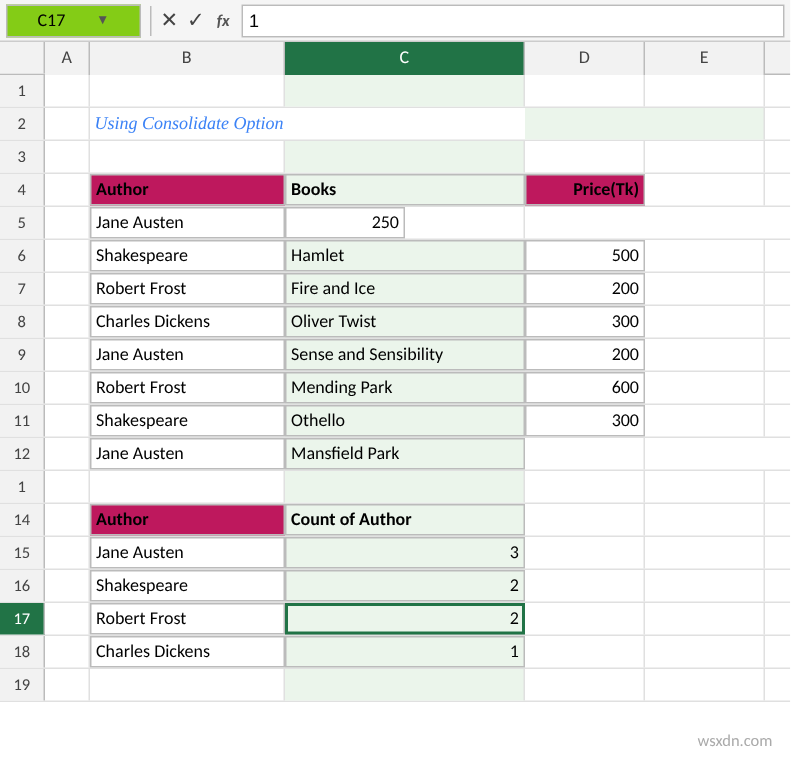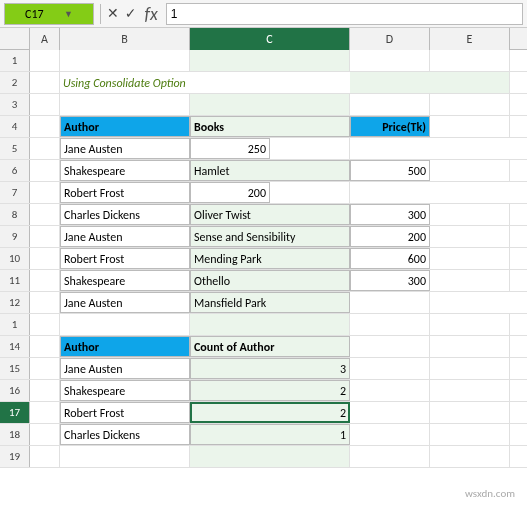--- a/index.html
+++ b/index.html
@@ -37,21 +37,21 @@
     .name-box-arrow { font-size: 9px; color: #555; }
     .formula-divider { width: 1px; height: 20px; background: #bbb; margin: 0 2px; }
     .formula-icons {
       display: flex;
       gap: 6px;
       align-items: center;
       color: #555;
       font-size: 14px;
     }
     .formula-icon { cursor: pointer; color: #444; }
-    .formula-fx { font-style: italic; font-weight: normal; font-size: 18px; color: #555; margin: 0 4px; text-align: center; }
+    .formula-fx { font-style: italic; font-weight: bold; font-size: 11px; color: #555; margin: 0 4px; text-align: center; }
     .formula-input {
       flex: 1;
       height: 22px;
       border: none;
       background: #fff;
       border: 1px solid #bbb;
       padding: 0 4px;
       font-size: 12px;
     }
 
@@ -123,37 +123,38 @@
     }
     .cell.col-a { width: 30px; min-width: 30px; }
     .cell.col-b { width: 130px; min-width: 130px; }
     .cell.col-c { width: 160px; min-width: 160px; background: #fff; }
     .cell.col-c.active-col { background: #ebf5eb; }
     .cell.col-d { width: 80px; min-width: 80px; }
     .cell.col-e { width: 80px; min-width: 80px; }
 
     
     .cell.header-cell {
-      background: #0ea5e9;
+      background: #be185d;
       font-weight: bold;
       border: 1px solid #bbb;
     }
     .cell.data-cell {
       border: 1px solid #bbb;
       background: #fff;
     }
 
     
     .right { justify-content: flex-end; }
 
     
     .title-cell {
-      color: #4d7c0f;
+      color: #3b82f6;
       font-style: italic;
       font-weight: normal;
+      font-family: Liberation Serif, serif;
     }
 
     
     .col-header-c {
       background: #217346;
       color: #fff;
     }
 
     
     .row17-num {
@@ -266,20 +267,23 @@
         </div>
       <div class="cell col-e"></div>
     </div>
 
     <div class="grid-row">
       <div class="row-num">7</div>
       <div class="cell col-a"></div>
       <div class="cell col-b data-cell">
           <span>Robert Frost</span>
         </div>
+      <div class="cell col-c data-cell active-col">
+          <span>Fire and Ice</span>
+        </div>
       <div class="cell col-d data-cell right">
           <span>200</span>
         </div>
       <div class="cell col-e"></div>
     </div>
 
     <div class="grid-row">
       <div class="row-num">8</div>
       <div class="cell col-a"></div>
       <div class="cell col-b data-cell">

